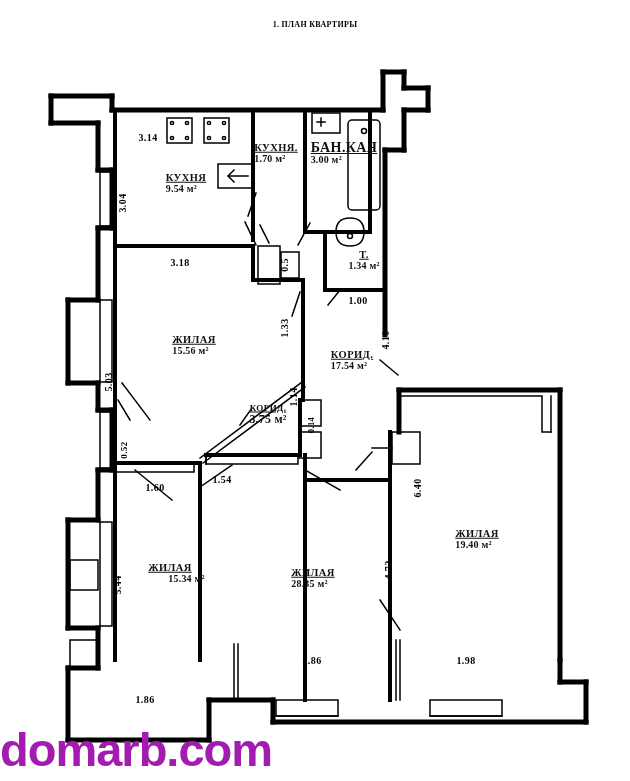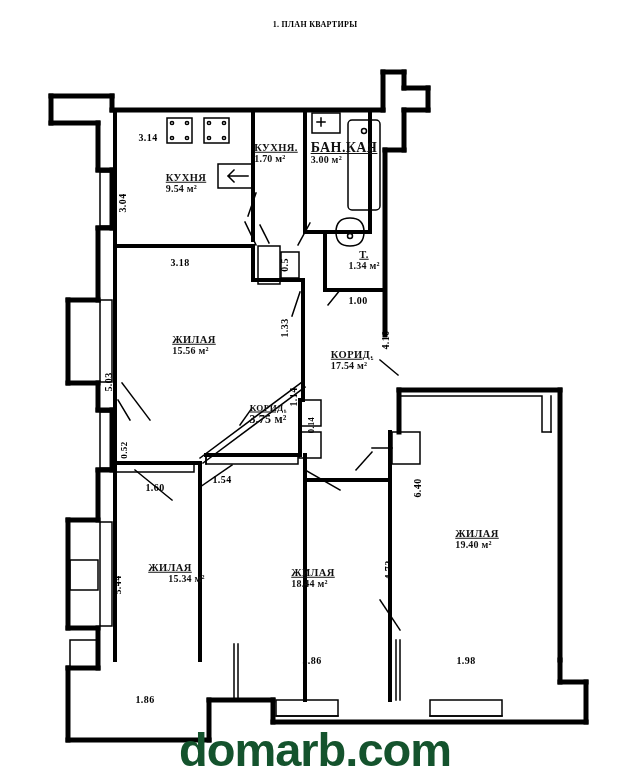--- a/index.html
+++ b/index.html
@@ -29,25 +29,25 @@
   }
   .room-area{
     font-size:10px;letter-spacing:.2px;text-align:left;
   }
   .room-box{position:absolute;text-align:center;transform:translate(-50%,-50%);}
   .dim{font-size:10px;font-weight:bold;letter-spacing:.4px;
        font-family:"Liberation Serif", serif;transform:translate(-50%,-50%);
        position:absolute;white-space:nowrap;}
   .rot90{transform:translate(-50%,-50%) rotate(-90deg);}
   #watermark{
-    position:absolute;left:0;bottom:4px;width:630px;text-align:center;
+    position:absolute;left:0;bottom:4px;width:630px;text-align:left;
     box-sizing:border-box;
     font-family:"Liberation Sans", sans-serif;
     font-weight:bold;font-size:47px;letter-spacing:-1px;
-    color:#14532d;
+    color:#a21caf;
   }
 </style>
 </head>
 <body>
 
 <div id="plan-title">1. ПЛАН КВАРТИРЫ</div>
 
 <svg id="plan-canvas" viewBox="0 0 630 781" xmlns="http://www.w3.org/2000/svg">
 
   <g fill="none" stroke="#000" stroke-linecap="square" stroke-linejoin="miter">
@@ -262,21 +262,21 @@
     <div class="lbl room-area" style="position:static;font-size:12px;">3.75 м²</div>
   </div>
 
   <div class="room-box" style="left:170px;top:573px;">
     <div class="lbl room-name" style="position:static;">ЖИЛАЯ</div>
     <div class="lbl room-area" style="position:static;margin-left:33px;">15.34 м²</div>
   </div>
 
   <div class="room-box" style="left:313px;top:578px;">
     <div class="lbl room-name" style="position:static;">ЖИЛАЯ</div>
-    <div class="lbl room-area" style="position:static;">18.44 м²</div>
+    <div class="lbl room-area" style="position:static;">28.35 м²</div>
   </div>
 
   <div class="room-box" style="left:477px;top:539px;">
     <div class="lbl room-name" style="position:static;">ЖИЛАЯ</div>
     <div class="lbl room-area" style="position:static;">19.40 м²</div>
   </div>
 </div>
 
 <div id="dimension-labels">
   <div class="dim" style="left:148px;top:137px;">3.14</div>

